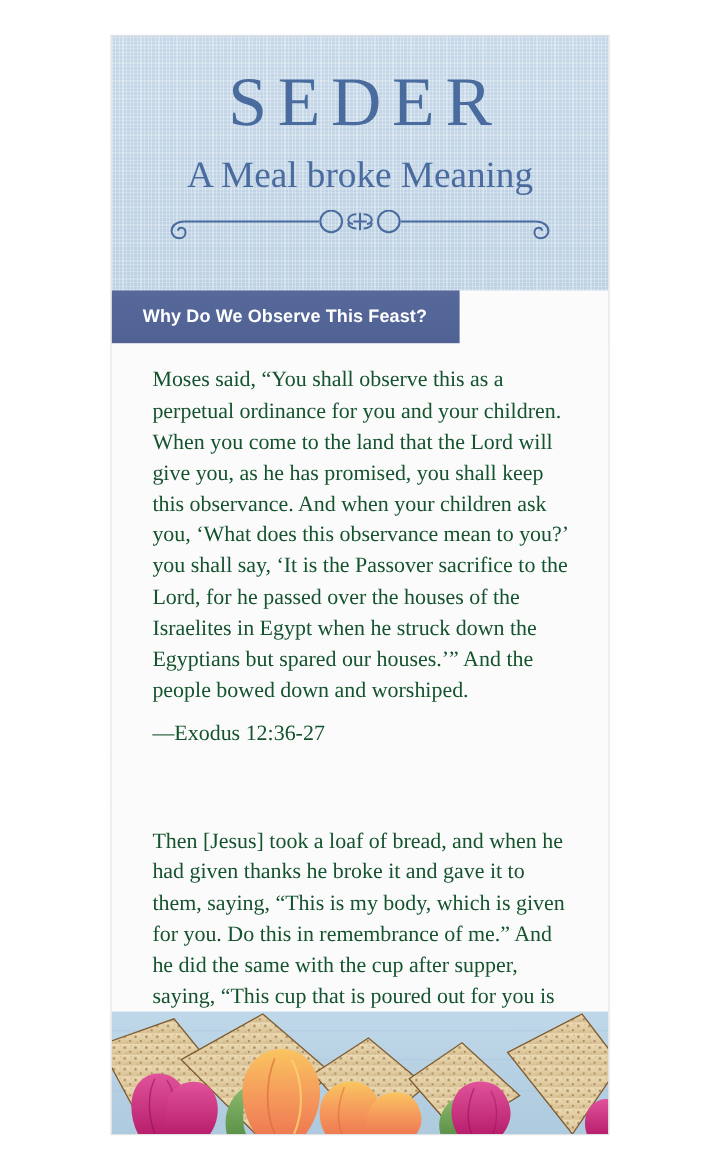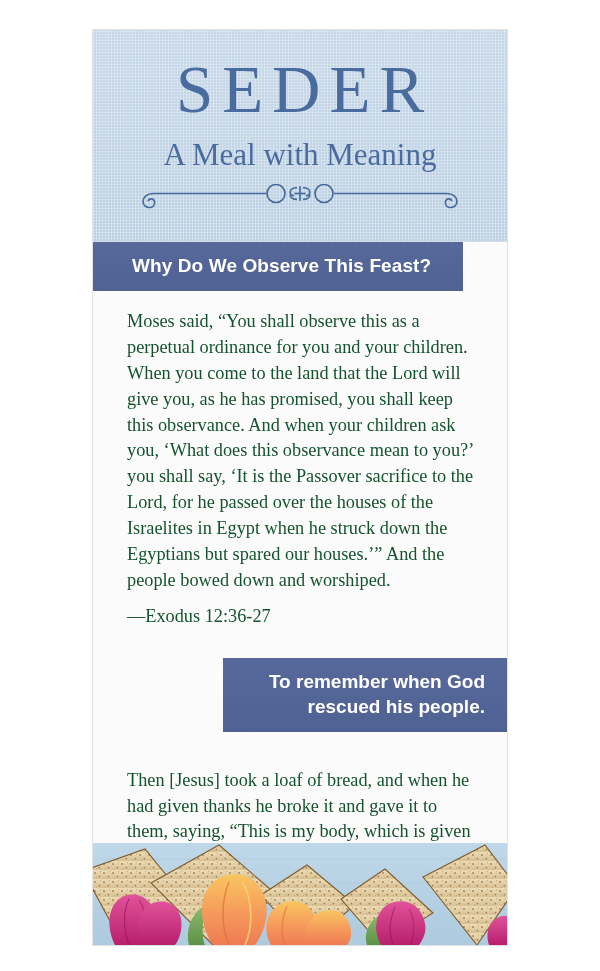--- a/index.html
+++ b/index.html
@@ -44,21 +44,21 @@
       repeating-linear-gradient(90deg, rgba(255,255,255,0.30) 0px, rgba(255,255,255,0.30) 1px, rgba(255,255,255,0) 1px, rgba(255,255,255,0) 3px),
       repeating-linear-gradient(0deg, rgba(255,255,255,0.22) 0px, rgba(255,255,255,0.22) 1px, rgba(255,255,255,0) 1px, rgba(255,255,255,0) 3px),
       linear-gradient(180deg, #c6d8e8 0%, #c1d4e5 55%, #bdd1e3 100%);
     text-align: center;
   }
 
   .seder-title {
     margin: 0;
     padding-top: 26px;
     font-family: "Liberation Serif", serif;
-    font-size: 67px;
+    font-size: 58px;
     font-weight: 400;
     letter-spacing: 9px;
     line-height: 1;
     color: #4a6b9e;
     text-indent: 9px;
   }
 
   .seder-subtitle {
     margin: 0;
     padding-top: 16px;
@@ -77,24 +77,24 @@
   
   .bar {
     position: relative;
     background: linear-gradient(180deg, #57699b 0%, #506293 100%);
     color: #ffffff;
     font-family: "Liberation Sans", sans-serif;
     font-weight: bold;
     box-sizing: border-box;
   }
   .bar-1 {
-    width: 370px;
+    width: 290px;
     margin: 0 0 0 0;
-    padding: 13px 0 14px 39px;
-    font-size: 19px;
+    padding: 13px 0 14px 26px;
+    font-size: 15px;
     text-align: left;
     letter-spacing: 0.1px;
   }
   .bar-2 {
     width: 284px;
     margin: 0 0 0 130px;
     padding: 11px 22px 13px 0;
     font-size: 19px;
     text-align: right;
     line-height: 1.32;
@@ -141,21 +141,21 @@
 <body>
 
 <div class="page">
 
   <div class="card">
 
     <div class="header">
 
       <h1 class="seder-title">SEDER</h1>
 
-      <h2 class="seder-subtitle">A Meal with Meaning</h2>
+      <h2 class="seder-subtitle">A Meal broke Meaning</h2>
 
       <svg class="ornament" width="320" height="28" viewBox="0 0 320 28">
         <g fill="none" stroke="#4a6b9e" stroke-width="1.7">
 
           <path d="M14 9.5 C6 9.5 3 14 3 17.5 C3 21 6 23.5 9.5 23.5 C12.6 23.5 14.6 21.4 14.6 18.7 C14.6 16.4 13 14.8 11.1 14.8 C9.5 14.8 8.4 15.9 8.4 17.2"></path>
 
           <path d="M14 9.5 L126 9.5"></path>
 
           <circle cx="136" cy="9.5" r="9"></circle>
 
@@ -175,23 +175,20 @@
 
     <div class="bar bar-1">Why Do We Observe This Feast?</div>
 
     <div class="passage">
       <p>Moses said, “You shall observe this as a perpetual ordinance for you and your children. When you come to the land that the Lord will give you, as he has promised, you shall keep this observance. And when your children ask you, ‘What does this observance mean to you?’ you shall say, ‘It is the Passover sacrifice to the Lord, for he passed over the houses of the Israelites in Egypt when he struck down the Egyptians but spared our houses.’” And the people bowed down and worshiped.</p>
       <p class="citation">—Exodus 12:36-27</p>
     </div>
 
     <div class="pad-after-1"></div>
 
-    <div class="bar bar-2">
-      <span>To remember when God rescued his people.</span>
-    </div>
 
     <div class="pad-before-2"></div>
 
     <div class="passage">
       <p>Then [Jesus] took a loaf of bread, and when he had given thanks he broke it and gave it to them, saying, “This is my body, which is given for you. Do this in remembrance of me.” And he did the same with the cup after supper, saying, “This cup that is poured out for you is the new covenant in my blood.”</p>
 
     </div>
 
     <div class="photo">
       <svg width="414" height="102" viewBox="0 0 414 102">

